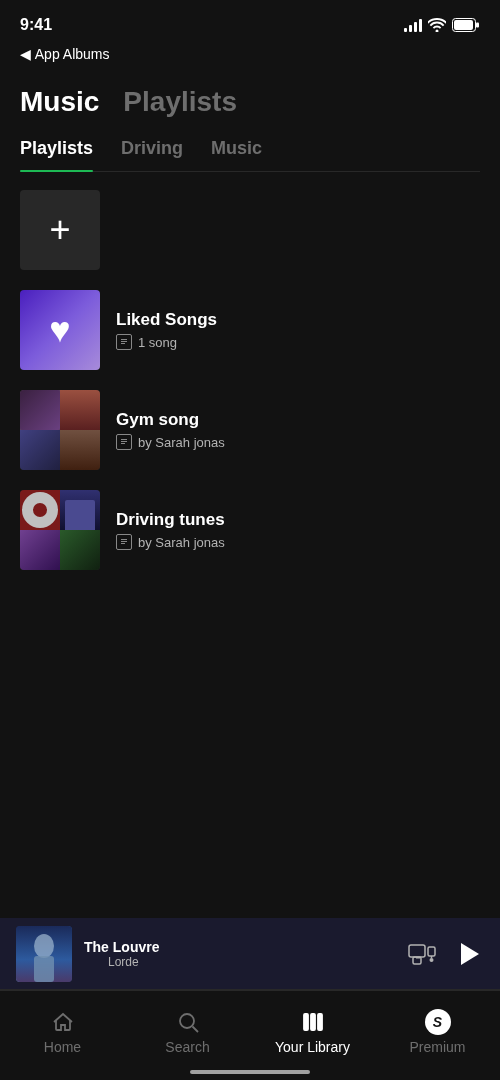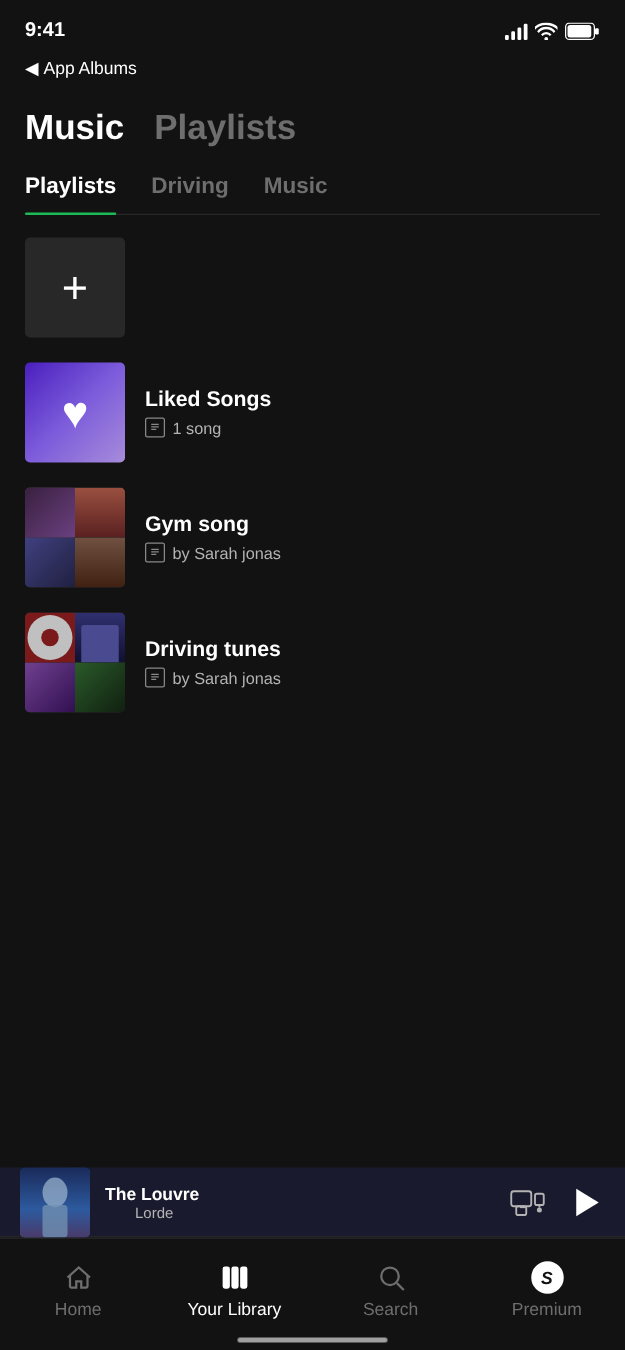--- a/index.html
+++ b/index.html
@@ -183,21 +183,21 @@
     
     .now-playing {
       position: fixed;
       bottom: 90px;
       left: 0;
       width: 500px;
       background: #1a1a2e;
       display: flex;
       align-items: center;
       padding: 8px 16px;
-      height: 56px;
+      height: 72px;
       border-bottom: 1px solid #282828;
     }
     .now-playing-art {
       width: 56px;
       height: 56px;
       border-radius: 4px;
       overflow: hidden;
       flex-shrink: 0;
       background: linear-gradient(135deg, #1a3a6a 0%, #2a5aaa 50%, #4a8ada 100%);
       position: relative;
@@ -518,43 +518,43 @@
   <div class="nav-item">
     <div class="nav-icon">
       <svg width="24" height="24" viewBox="0 0 24 24" stroke="#6e6e6e" fill="none" stroke-width="1.8">
         <path d="M3 12L12 4l9 8"></path>
         <path d="M5 10v9a1 1 0 001 1h4v-5h4v5h4a1 1 0 001-1v-9"></path>
       </svg>
     </div>
     <span class="nav-label">Home</span>
   </div>
 
+  <div class="nav-item">
+    <div class="nav-icon">
+      <svg width="24" height="24" viewBox="0 0 24 24" stroke="#6e6e6e" fill="none" stroke-width="1.8">
+        <circle cx="11" cy="11" r="7"></circle>
+        <line x1="16.5" y1="16.5" x2="22" y2="22"></line>
+      </svg>
+    </div>
+    <span class="nav-label">Search</span>
+  </div>
+
   <div class="nav-item active">
     <div class="nav-icon">
       <svg class="library-icon-bars" width="24" height="24" viewBox="0 0 24 24">
         <rect x="3" y="4" width="4" height="16" rx="1" fill="#fff"></rect>
         <rect x="10" y="4" width="4" height="16" rx="1" fill="#fff"></rect>
         <rect x="17" y="4" width="4" height="16" rx="1" fill="#fff"></rect>
       </svg>
     </div>
     <span class="nav-label" style="color:#fff;">Your Library</span>
   </div>
 
   <div class="nav-item">
     <div class="nav-icon">
-      <svg width="24" height="24" viewBox="0 0 24 24" stroke="#6e6e6e" fill="none" stroke-width="1.8">
-        <circle cx="11" cy="11" r="7"></circle>
-        <line x1="16.5" y1="16.5" x2="22" y2="22"></line>
-      </svg>
-    </div>
-    <span class="nav-label">Search</span>
-  </div>
-
-  <div class="nav-item">
-    <div class="nav-icon">
       <div class="premium-circle">
         <span class="premium-s">S</span>
       </div>
     </div>
     <span class="nav-label">Premium</span>
   </div>
 
 </div>
 
 <div class="home-indicator"></div>

